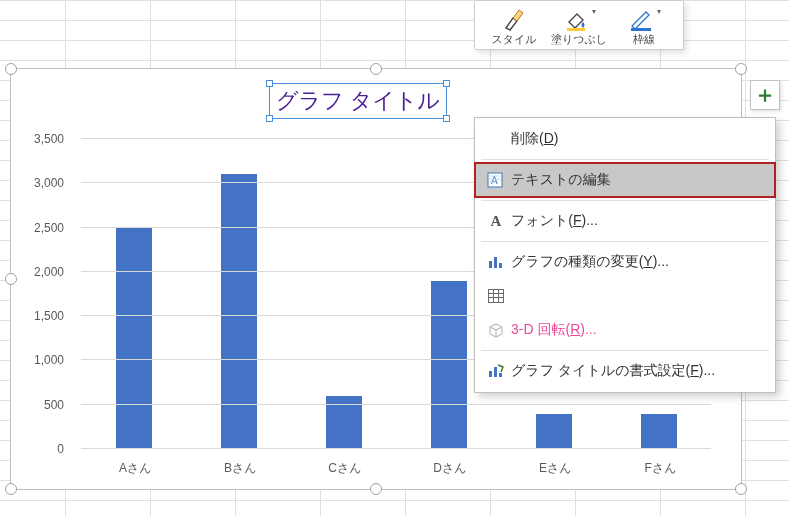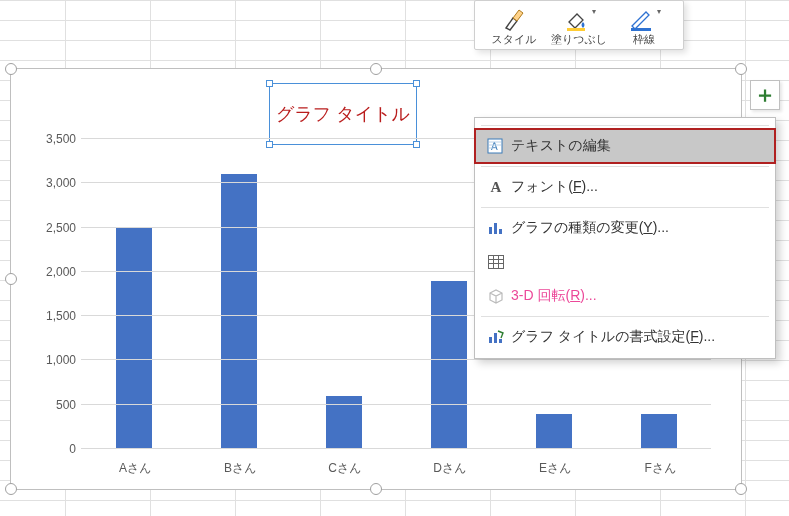--- a/index.html
+++ b/index.html
@@ -51,23 +51,23 @@
   .h-mr { right:-6px; top:50%;  transform:translateY(-50%);}
   .h-bl { left:-6px;  bottom:-6px;}
   .h-bm { left:50%;   bottom:-6px; transform:translateX(-50%);}
   .h-br { right:-6px; bottom:-6px;}
 
   
   .chart-title {
     position: absolute;
     left: 258px;
     top: 14px;
-    font-size: 18px;
-    color: #b91c1c;
-    padding: 18px 6px;
+    font-size: 22px;
+    color: #4c1d95;
+    padding: 2px 6px;
     border: 1px solid #4a90d9;
   }
   .chart-title::before,
   .chart-title::after,
   .chart-title .tql,
   .chart-title .tqr {
     content:"";
     position:absolute;
     width:7px;height:7px;
     background:#fff;border:1px solid #4a90d9;
@@ -87,21 +87,21 @@
     bottom: 40px;
   }
   .y-axis {
     position:absolute;
     left:-55px;
     top:0;bottom:0;
     width:50px;
   }
   .y-tick {
     position:absolute;
-    right:0;
+    right:12px;
     transform:translateY(50%);
     bottom: calc(var(--p) * 100%);
     font-size:12px;
     color:#595959;
     text-align:right;
     width:50px;
   }
   .grid-h {
     position:absolute;
     left:0;right:0;
@@ -303,20 +303,26 @@
         </svg>
       </div>
       <span class="drop-caret">▾</span>
     </div>
     <span>枠線</span>
   </div>
 </div>
 
 <div class="ctx">
 
+  <div class="ctx-item">
+    <span class="ico"></span>
+    <span>
+      <span>削除(</span><span class="ul">D</span><span>)</span>
+    </span>
+  </div>
 
 
   <div class="ctx-sep"></div>
 
   <div class="ctx-item highlight">
     <span class="ico">
       <svg width="18" height="18" viewBox="0 0 18 18">
           <rect x="1" y="2" width="14" height="14" fill="#fff" stroke="#3a7bb8"></rect>
           <text x="4" y="13" font-size="10" fill="#3a7bb8" font-family="sans-serif">A</text>
           <path d="M2 5h12M2 8h12M2 11h7" stroke="#bcd3ea" stroke-width="1"></path>

